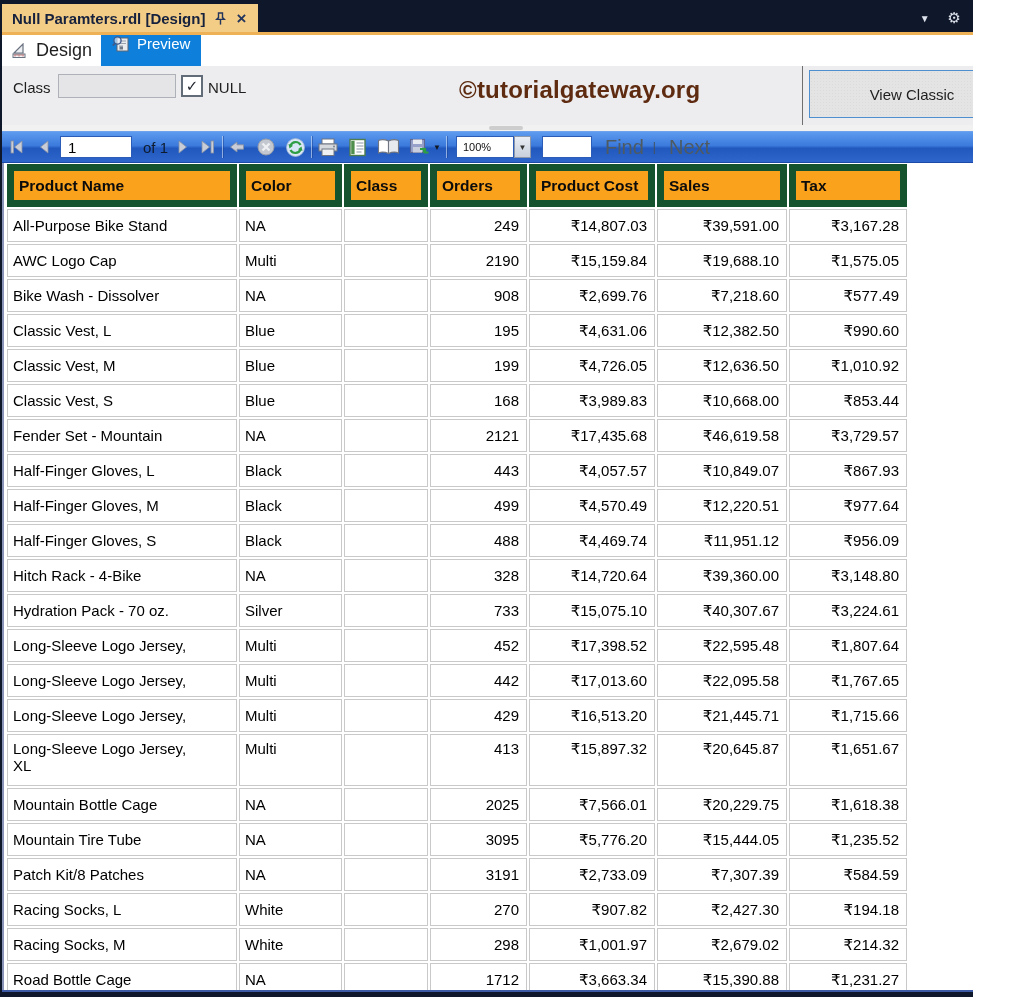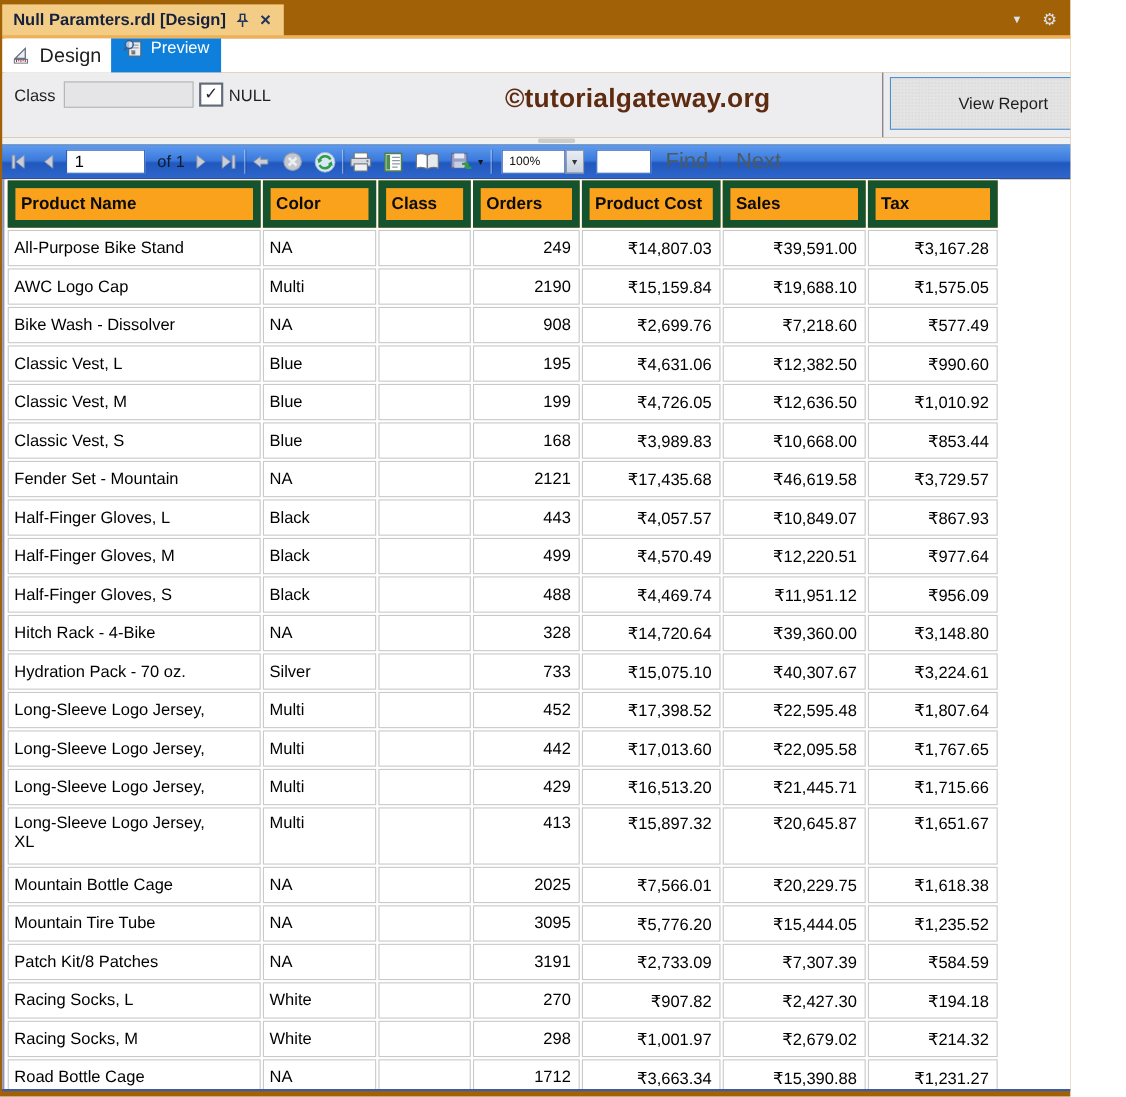--- a/index.html
+++ b/index.html
@@ -1,18 +1,18 @@
 <!DOCTYPE html>
 <html><head>
 <meta charset="utf-8">
 <style>
   html,body{margin:0;padding:0;}
   body{width:1024px;height:997px;position:relative;font-family:"Liberation Sans","DejaVu Sans",sans-serif;
        -webkit-font-smoothing:antialiased;}
-  .screen{position:absolute;inset:0;width:973px;height:997px;background:#a16207;overflow:hidden;}
+  .screen{position:absolute;inset:0;width:973px;height:997px;background:#0f172a;overflow:hidden;}
 
   
   .doc-tab{position:absolute;left:2px;top:4px;height:29px;background:#F3CD85;display:flex;
            align-items:center;gap:9px;padding:0 12px 0 10px;}
   .doc-tab .title{font-weight:bold;font-size:15px;color:#16213E;white-space:nowrap;}
   .tab-icon{display:flex;align-items:center;color:#23355C;}
   .close-x{font-size:17px;font-weight:bold;color:#23355C;line-height:1;}
   .win-icons{position:absolute;right:12px;top:9px;display:flex;gap:18px;align-items:center;color:#DDE2EC;}
   .win-icons .chev{font-size:10px;}
   .win-icons .gear{font-size:15px;}
@@ -143,21 +143,21 @@
   <div class="param-bar">
     <span class="lbl">Class</span>
     <input class="class-input" disabled="" value="" style="">
     <div class="null-check">
       <span class="mark">✓</span>
     </div>
     <span class="null-lbl">NULL</span>
     <span class="brand">©tutorialgateway.org</span>
     <div class="param-divider"></div>
     <div class="view-report-btn">
-      <span>View Report</span>
+      <span>View Classic</span>
     </div>
   </div>
 
   <div class="split-strip">
     <div class="split-thumb"></div>
   </div>
 
   <div class="toolbar">
     <span class="tb-btn">
       <svg width="19" height="16" viewBox="0 0 19 16">

